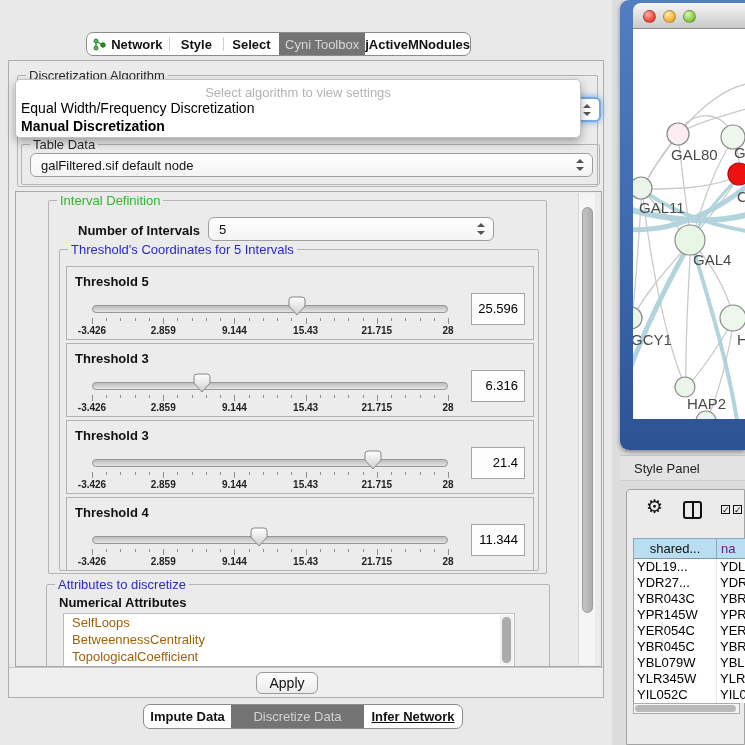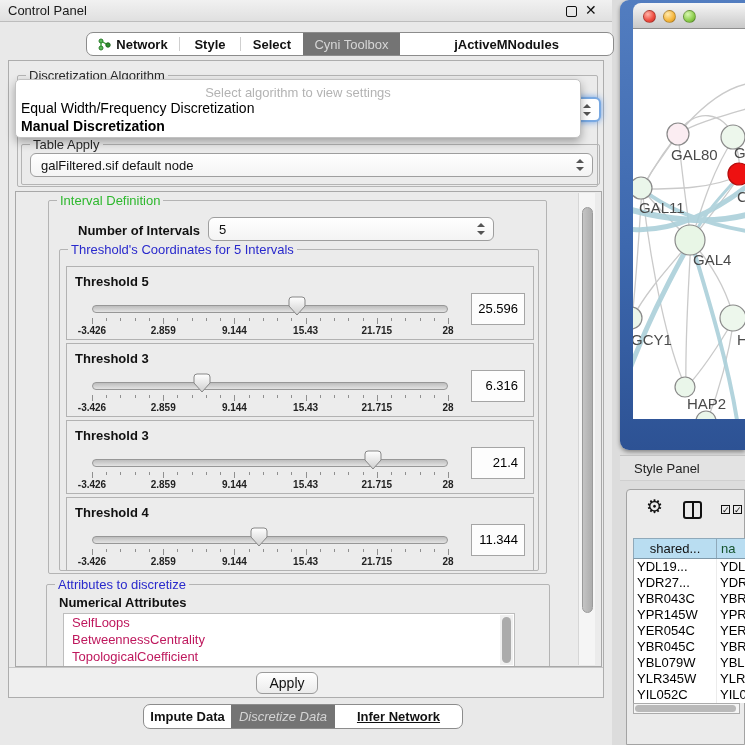--- a/index.html
+++ b/index.html
@@ -9,21 +9,21 @@
 
   
   .cp { left:0; top:0; width:612px; height:745px; background:#e9e9e9; }
   .cp-titlebar { left:0; top:0; width:612px; height:22px;
     background:linear-gradient(#f1f1f1,#e0e0e0); border-bottom:1px solid #bdbdbd; }
   .cp-title { left:8px; top:3px; font-size:13px; color:#1a1a1a; }
   .float-icon { left:566px; top:6px; width:11px; height:11px; border:1.6px solid #111; border-radius:2px; }
   .close-icon { left:585px; top:2px; font-size:14px; font-weight:bold; color:#111; cursor:default; }
 
   
-  .tabbar { left:86px; top:32px; width:528px; height:24px; background:#fff;
+  .tabbar { left:86px; top:32px; width:385px; height:24px; background:#fff;
     border:1px solid #8c8c8c; border-radius:7px; display:flex; overflow:hidden; }
   .tab { display:flex; align-items:center; justify-content:center; gap:5px;
     font-size:13px; font-weight:bold; color:#111; height:100%; }
   .tab.selected { background:#747474; color:#d6d6d6; font-weight:normal; }
   .tsep { width:1px; background:#cfcfcf; margin:4px 0; }
   .t-network{width:92px;} .t-style{width:60px;} .t-select{width:62px;}
   .t-cyni{width:97px;} .t-jact{flex:1;}
 
   
   .main-panel { left:8px; top:60px; width:596px; height:638px;
@@ -81,36 +81,36 @@
   .tick { position:absolute; top:0; width:1px; height:3px; background:#8f8f8f; }
   .tick.major { height:6px; }
   .tick-labels { position:absolute; left:25px; top:58px; width:356px; height:12px; }
   .tick-labels span { position:absolute; transform:translateX(-50%); font-size:10px; font-weight:bold; color:#222; white-space:nowrap; }
   .val-box { position:absolute; right:8px; top:26px; width:54px; height:32px; background:#fdfdfd;
     border:1px solid #a5a5a5; font-size:13px; color:#000; text-align:right; line-height:30px; padding-right:6px; }
 
   .attr-group { left:30px; top:392px; width:504px; height:86px; }
   .attr-title { left:12px; top:10px; font-size:13px; font-weight:bold; color:#111; position:absolute; }
   .attr-list { position:absolute; left:16px; top:28px; width:452px; height:54px;
-    background:#fff; border:1px solid #bdbdbd; overflow:hidden; font-size:13px; color:#be185d; }
+    background:#fff; border:1px solid #bdbdbd; overflow:hidden; font-size:13px; color:#a16207; }
   .attr-item { padding:1px 0 1px 8px; height:17px; white-space:nowrap; }
   .attr-scroll { position:absolute; right:1px; top:1px; bottom:1px; width:13px; background:#f0f0f0; }
   .attr-scroll .thumb-v2 { position:absolute; left:2px; top:2px; width:9px; height:46px;
     background:#ababab; border-radius:5px; }
 
   .footer { left:0; top:606px; width:594px; height:30px; border-top:1px solid #c6c6c6; background:#efefef; }
   .apply-btn { left:247px; top:4px; width:62px; height:22px; background:linear-gradient(#ffffff,#ebebeb);
     border:1px solid #9b9b9b; border-radius:6px; font-size:14px; color:#111;
     text-align:center; line-height:20px; }
 
   .bottom-tabbar { left:143px; top:704px; width:320px; height:25px; background:#fff;
     border:1px solid #8c8c8c; border-radius:7px; display:flex; overflow:hidden; }
   .btab { display:flex; align-items:center; justify-content:center; font-size:13px; font-weight:bold; color:#111; }
   .btab.selected { background:#747474; color:#d4d4d4; font-weight:normal; }
-  .bt-impute{width:87px;} .bt-disc{width:104px;font-style:italic;} .bt-infer{flex:1;text-decoration:underline;}
+  .bt-impute{width:87px;} .bt-disc{width:133px;} .bt-infer{flex:1;text-decoration:underline;}
 
   
   .netwin { left:620px; top:0; width:125px; height:450px; border-radius:9px 0 0 9px;
     background:linear-gradient(180deg,#527dc0 0%,#3d68ae 55%,#2d5294 100%); box-shadow:0 2px 4px rgba(0,0,0,.4); }
   .mac-titlebar { left:13px; top:3px; width:112px; height:26px; border-radius:8px 0 0 0;
     background:linear-gradient(#f6f6f6,#c9c9c9); border-bottom:1px solid #8e8e8e; }
   .light { position:absolute; top:7px; width:13px; height:13px; border-radius:50%; border:1px solid rgba(0,0,0,.25); }
   .light.red { left:10px; background:radial-gradient(circle at 35% 30%, #ffb3a8, #ee4b3f 60%, #c03028); }
   .light.yellow { left:30px; background:radial-gradient(circle at 35% 30%, #ffe9ad, #f5b63c 60%, #cd8f1e); }
   .light.green { left:50px; background:radial-gradient(circle at 35% 30%, #d8f7b0, #8ccd4c 60%, #5f9a2a); }
@@ -126,21 +126,21 @@
   .colicon { left:56px; top:11px; width:19px; height:18px; border:2px solid #111; border-radius:3px; }
   .colicon:before { content:""; position:absolute; left:6.5px; top:0; width:2px; height:100%; background:#111; }
   .chk { position:absolute; top:0; width:9px; height:9px; border:1.5px solid #111; font-size:9px;
     line-height:8px; text-align:center; color:#111; font-weight:bold; }
   .chks { left:94px; top:15px; width:22px; height:10px; }
 
   .tp-table { left:6px; top:48px; width:113px; }
   .tp-head { display:flex; height:21px; border:1px solid #8fa9ba; border-bottom:1px solid #7f99aa; }
   .tp-head .h1 { width:83px; background:#b9ddf1; font-size:13px; color:#111; text-align:center;
     line-height:19px; border-right:1px solid #8fa9ba; overflow:hidden; }
-  .tp-head .h2 { flex:1; background:#b9ddf1; font-size:13px; color:#14532d; line-height:19px;
+  .tp-head .h2 { flex:1; background:#b9ddf1; font-size:13px; color:#701a75; line-height:19px;
     padding-left:4px; overflow:hidden; }
   .tp-rows { background:#fff; border-left:1px solid #9b9b9b; height:144px; overflow:hidden; }
   .tp-row { display:flex; height:16px; font-size:13px; color:#000; }
   .tp-row .c1 { width:83px; padding-left:3px; border-right:1px solid #ececec; white-space:nowrap; overflow:hidden; }
   .tp-row .c2 { flex:1; padding-left:3px; white-space:nowrap; overflow:hidden; }
   .hscroll { position:absolute; left:6px; top:213px; width:107px; height:11px;
     background:#f5f5f5; border:1px solid #ababab; }
   .hscroll .thumb-h { position:absolute; left:1px; top:1px; width:101px; height:7px;
     background:#b9b9b9; border-radius:4px; }
 
@@ -153,25 +153,20 @@
   <defs>
     <linearGradient id="thumbGrad" x1="0" y1="0" x2="0" y2="1">
       <stop offset="0" stop-color="#ffffff"></stop>
         <stop offset="1" stop-color="#cfcfcf"></stop>
     </linearGradient>
   </defs>
 </svg>
 
 <div class="abs cp">
 
-  <header class="abs cp-titlebar">
-    <span class="abs cp-title">Control Panel</span>
-    <span class="abs float-icon"></span>
-    <span class="abs close-icon">✕</span>
-  </header>
 
   <nav class="abs tabbar">
     <div class="tab t-network">
       <svg width="13" height="13" viewBox="0 0 13 13">
         <line x1="3" y1="3" x2="3" y2="10" stroke="#3aa13a" stroke-width="1.4"></line>
         <line x1="3" y1="3" x2="10" y2="7" stroke="#3aa13a" stroke-width="1.4"></line>
         <circle cx="3" cy="3" r="2" fill="#57bb57" stroke="#2c7d2c"></circle>
         <circle cx="3" cy="10" r="2" fill="#57bb57" stroke="#2c7d2c"></circle>
         <circle cx="10" cy="7" r="2.2" fill="#2f8f2f" stroke="#1f661f"></circle>
       </svg>
@@ -203,21 +198,21 @@
       <span class="spin"></span>
     </div>
 
     <div class="abs popup">
       <div class="ph">Select algorithm to view settings</div>
       <div class="it">Equal Width/Frequency Discretization</div>
       <div class="it bold">Manual Discretization</div>
     </div>
 
     <div class="group tabledata-group">
-      <span class="group-label">Table Apply</span>
+      <span class="group-label">Table Data</span>
       <div class="combo tabledata-combo">
         <span class="val">galFiltered.sif default node</span>
         <span class="spin"></span>
       </div>
     </div>
 
     <div class="abs scroll-area">
 
       <div class="group interval-group">
         <span class="group-label green">Interval Definition</span>

